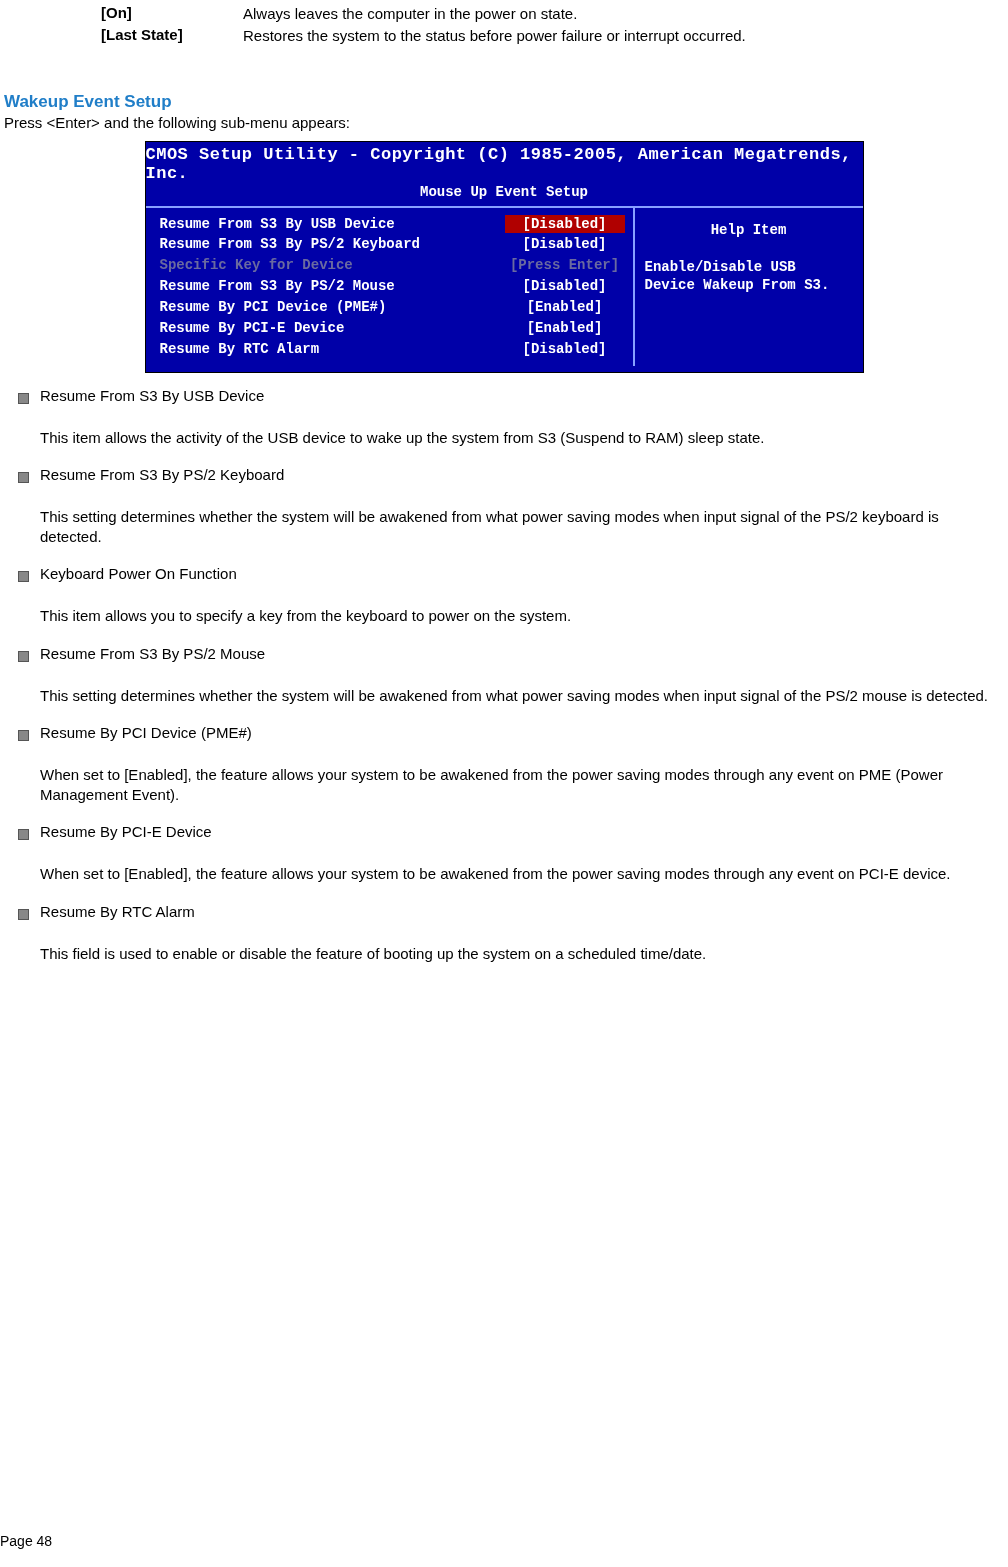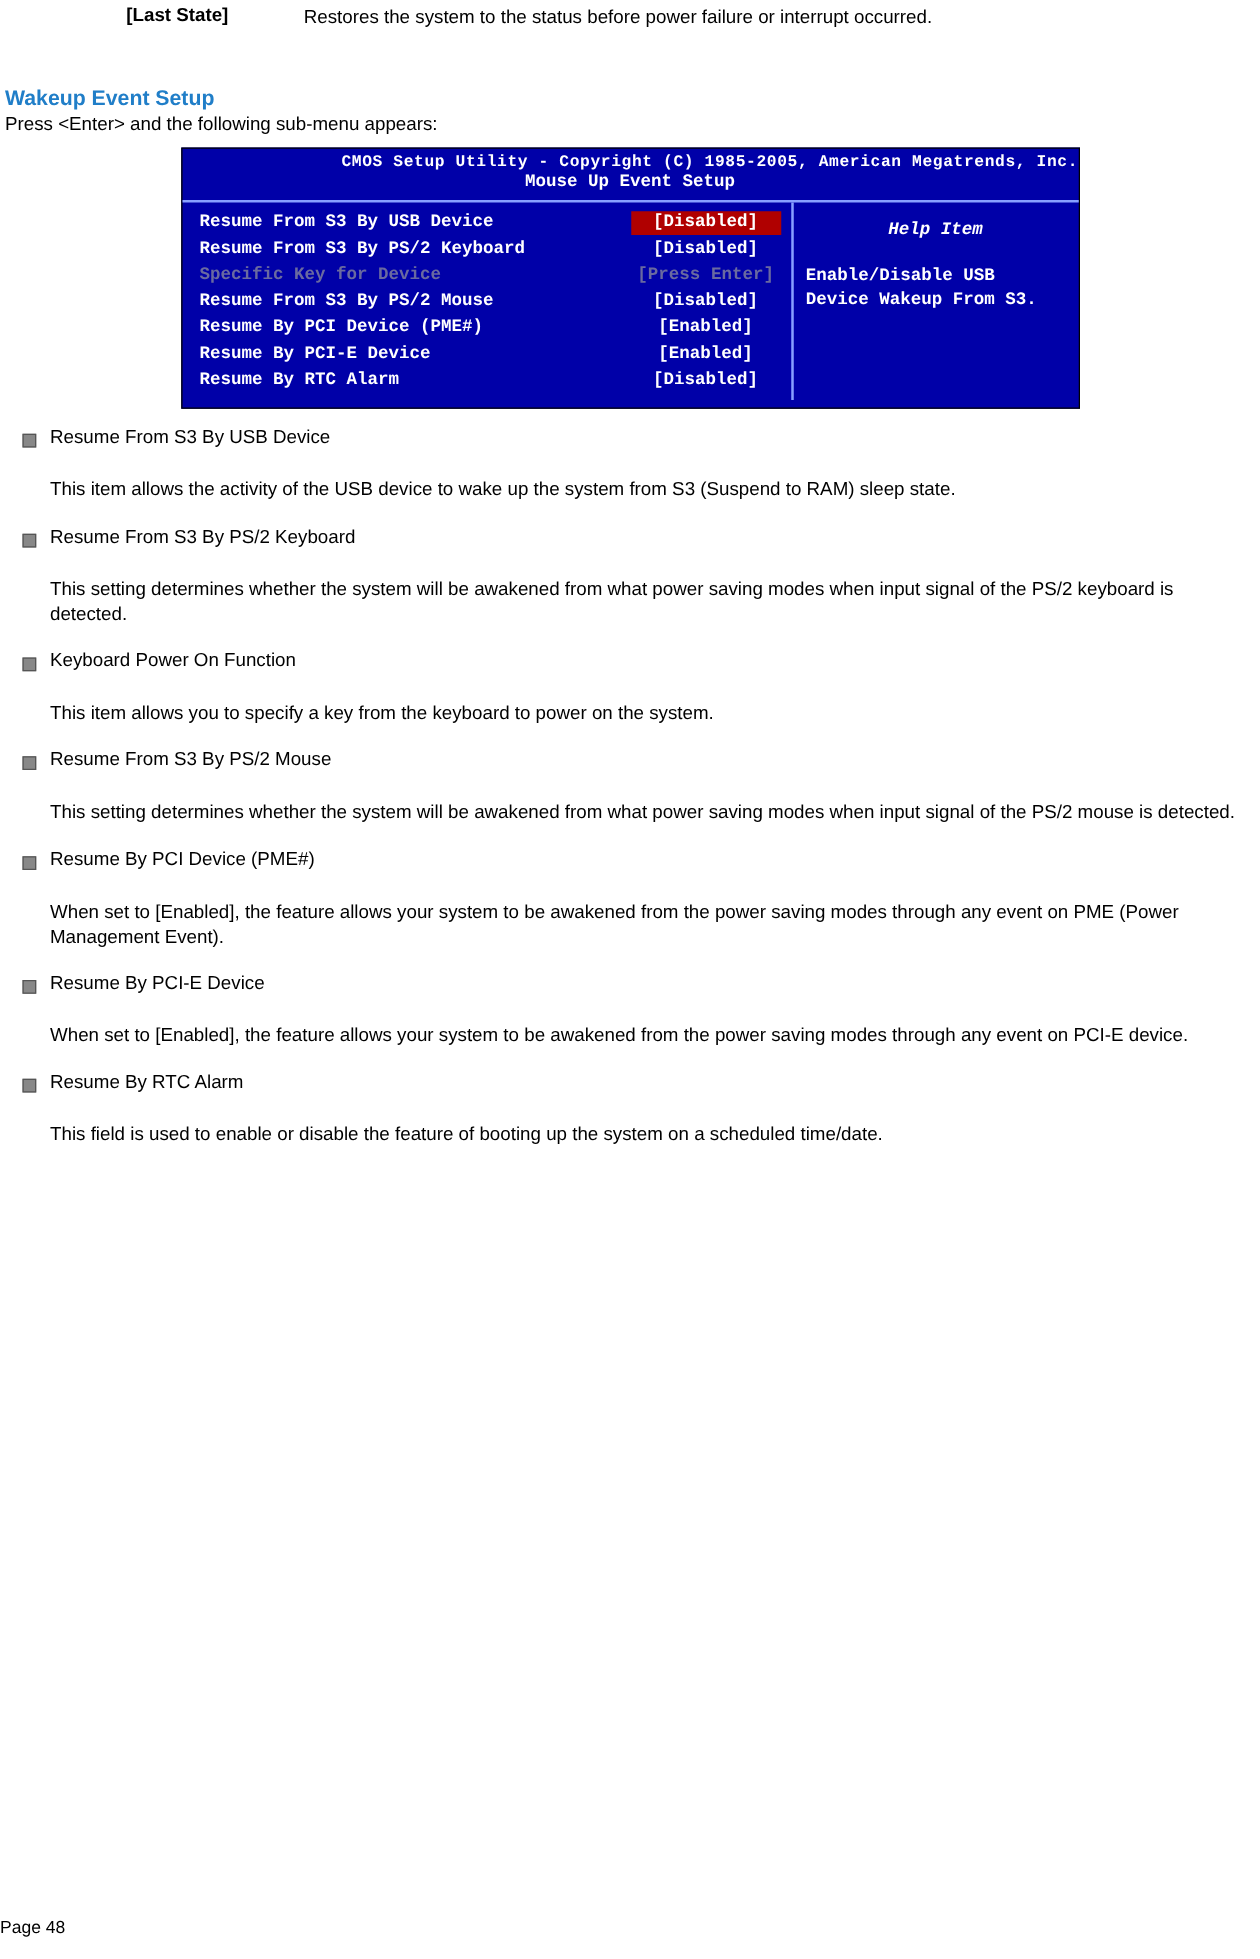--- a/index.html
+++ b/index.html
@@ -43,25 +43,25 @@
     .bios-box {
       width: 719px;
       margin: 6px auto 14px auto;
       background: #0000a8;
       color: #fff;
       font-family: "Courier New", monospace;
       font-size: 14px;
       border: 1px solid #000;
     }
     .bios-title {
-      text-align: right;
+      text-align: left;
       padding: 3px 0 1px 0;
       font-weight: bold;
       color: #fff;
-      font-size: 13px;
+      font-size: 17px;
       letter-spacing: 0.5px;
     }
     .bios-sub {
       text-align: center;
       padding-bottom: 6px;
       font-weight: bold;
       color: #fff;
     }
     .bios-body {
       display: flex;
@@ -90,21 +90,20 @@
     .bios-left .brow.inactive { color: #6a6aa0; }
     .bios-right {
       width: 230px;
       border-left: 2px solid #88a0ff;
       padding: 6px 10px;
       font-weight: bold;
     }
     .bios-help-title {
       text-align: center;
       padding: 8px 0 20px 0;
-      font-style: italic;
     }
     .bios-help-text {
       line-height: 1.35;
     }
     .item-list {
       list-style: none;
       padding: 0;
       margin: 0 0 0 6px;
     }
     .item-list li {
@@ -137,20 +136,24 @@
       left: 0; right: 0;
       text-align: left;
       font-size: 14px;
     }
   </style>
 </head>
 <body>
 
 <div class="top-table">
   <div class="row">
+    <div class="key">[On]</div>
+    <div class="val">Always leaves the computer in the power on state.</div>
+  </div>
+  <div class="row">
     <div class="key">[Last State]</div>
     <div class="val">Restores the system to the status before power failure or interrupt occurred.</div>
   </div>
 </div>
 
 <h2 class="section-heading">Wakeup Event Setup</h2>
 <p class="intro">Press &lt;Enter&gt; and the following sub-menu appears:</p>
 
 <div class="bios-box">
   <div class="bios-title">CMOS Setup Utility - Copyright (C) 1985-2005, American Megatrends, Inc.</div>

